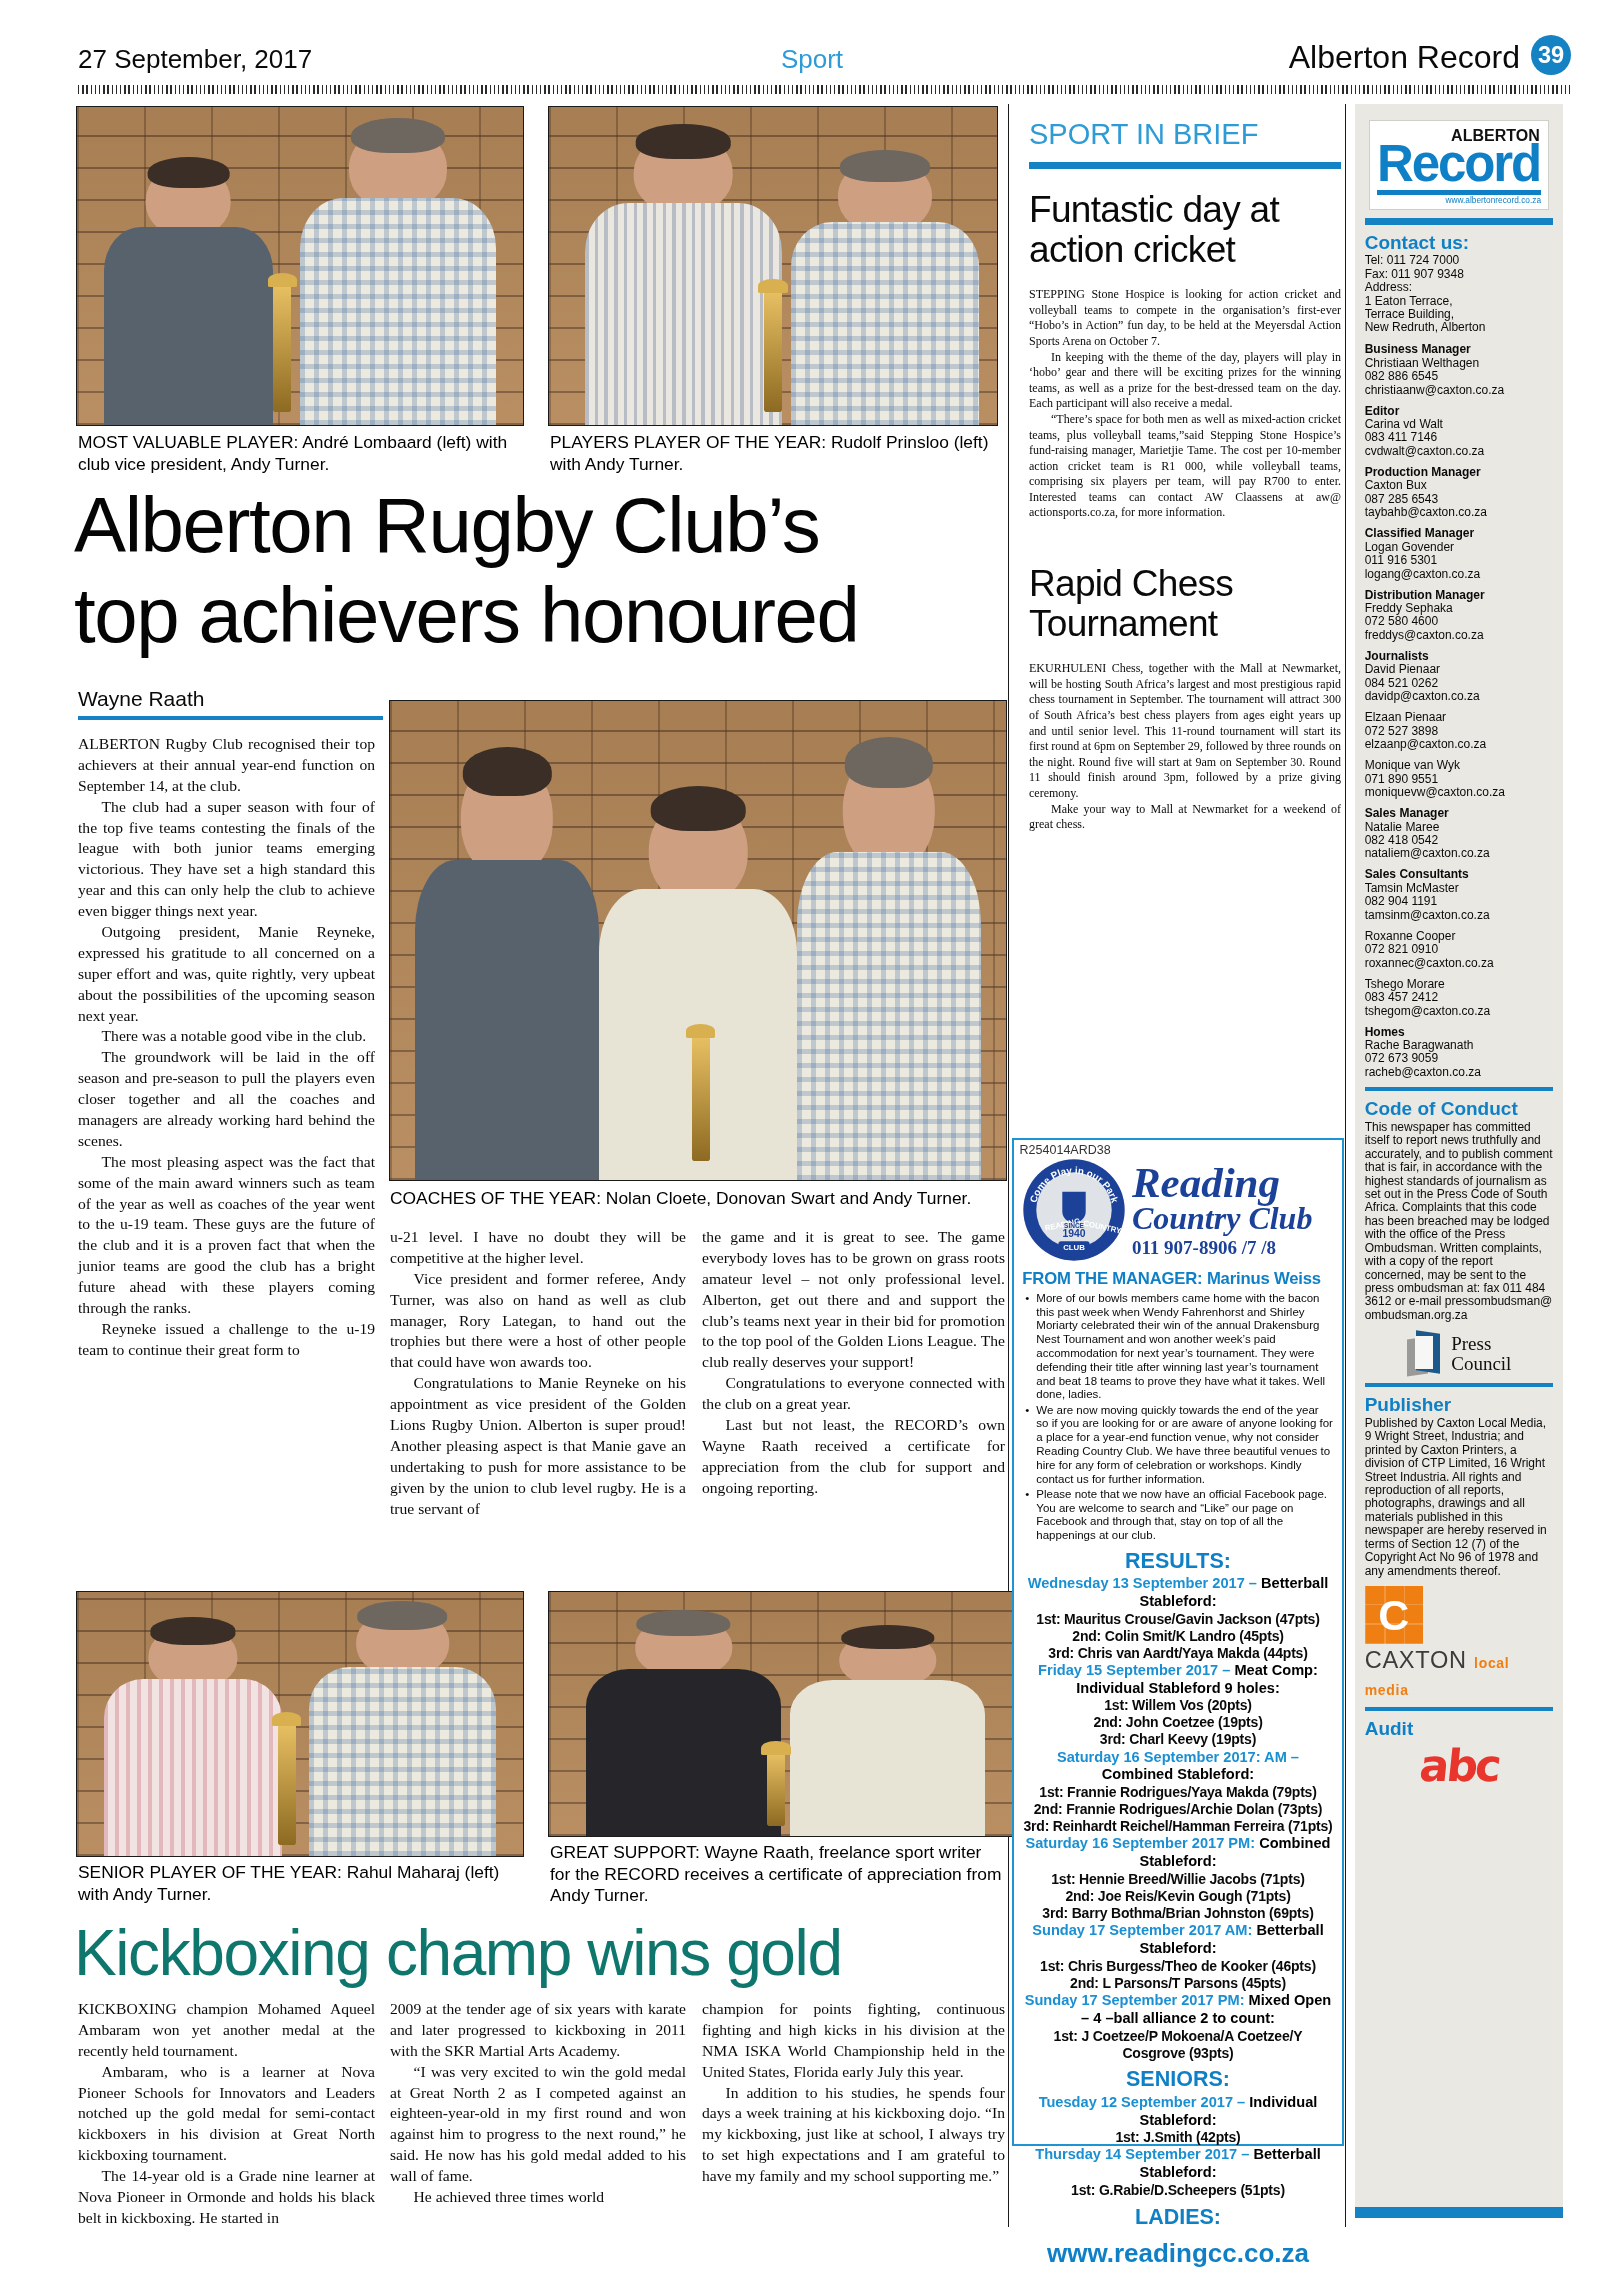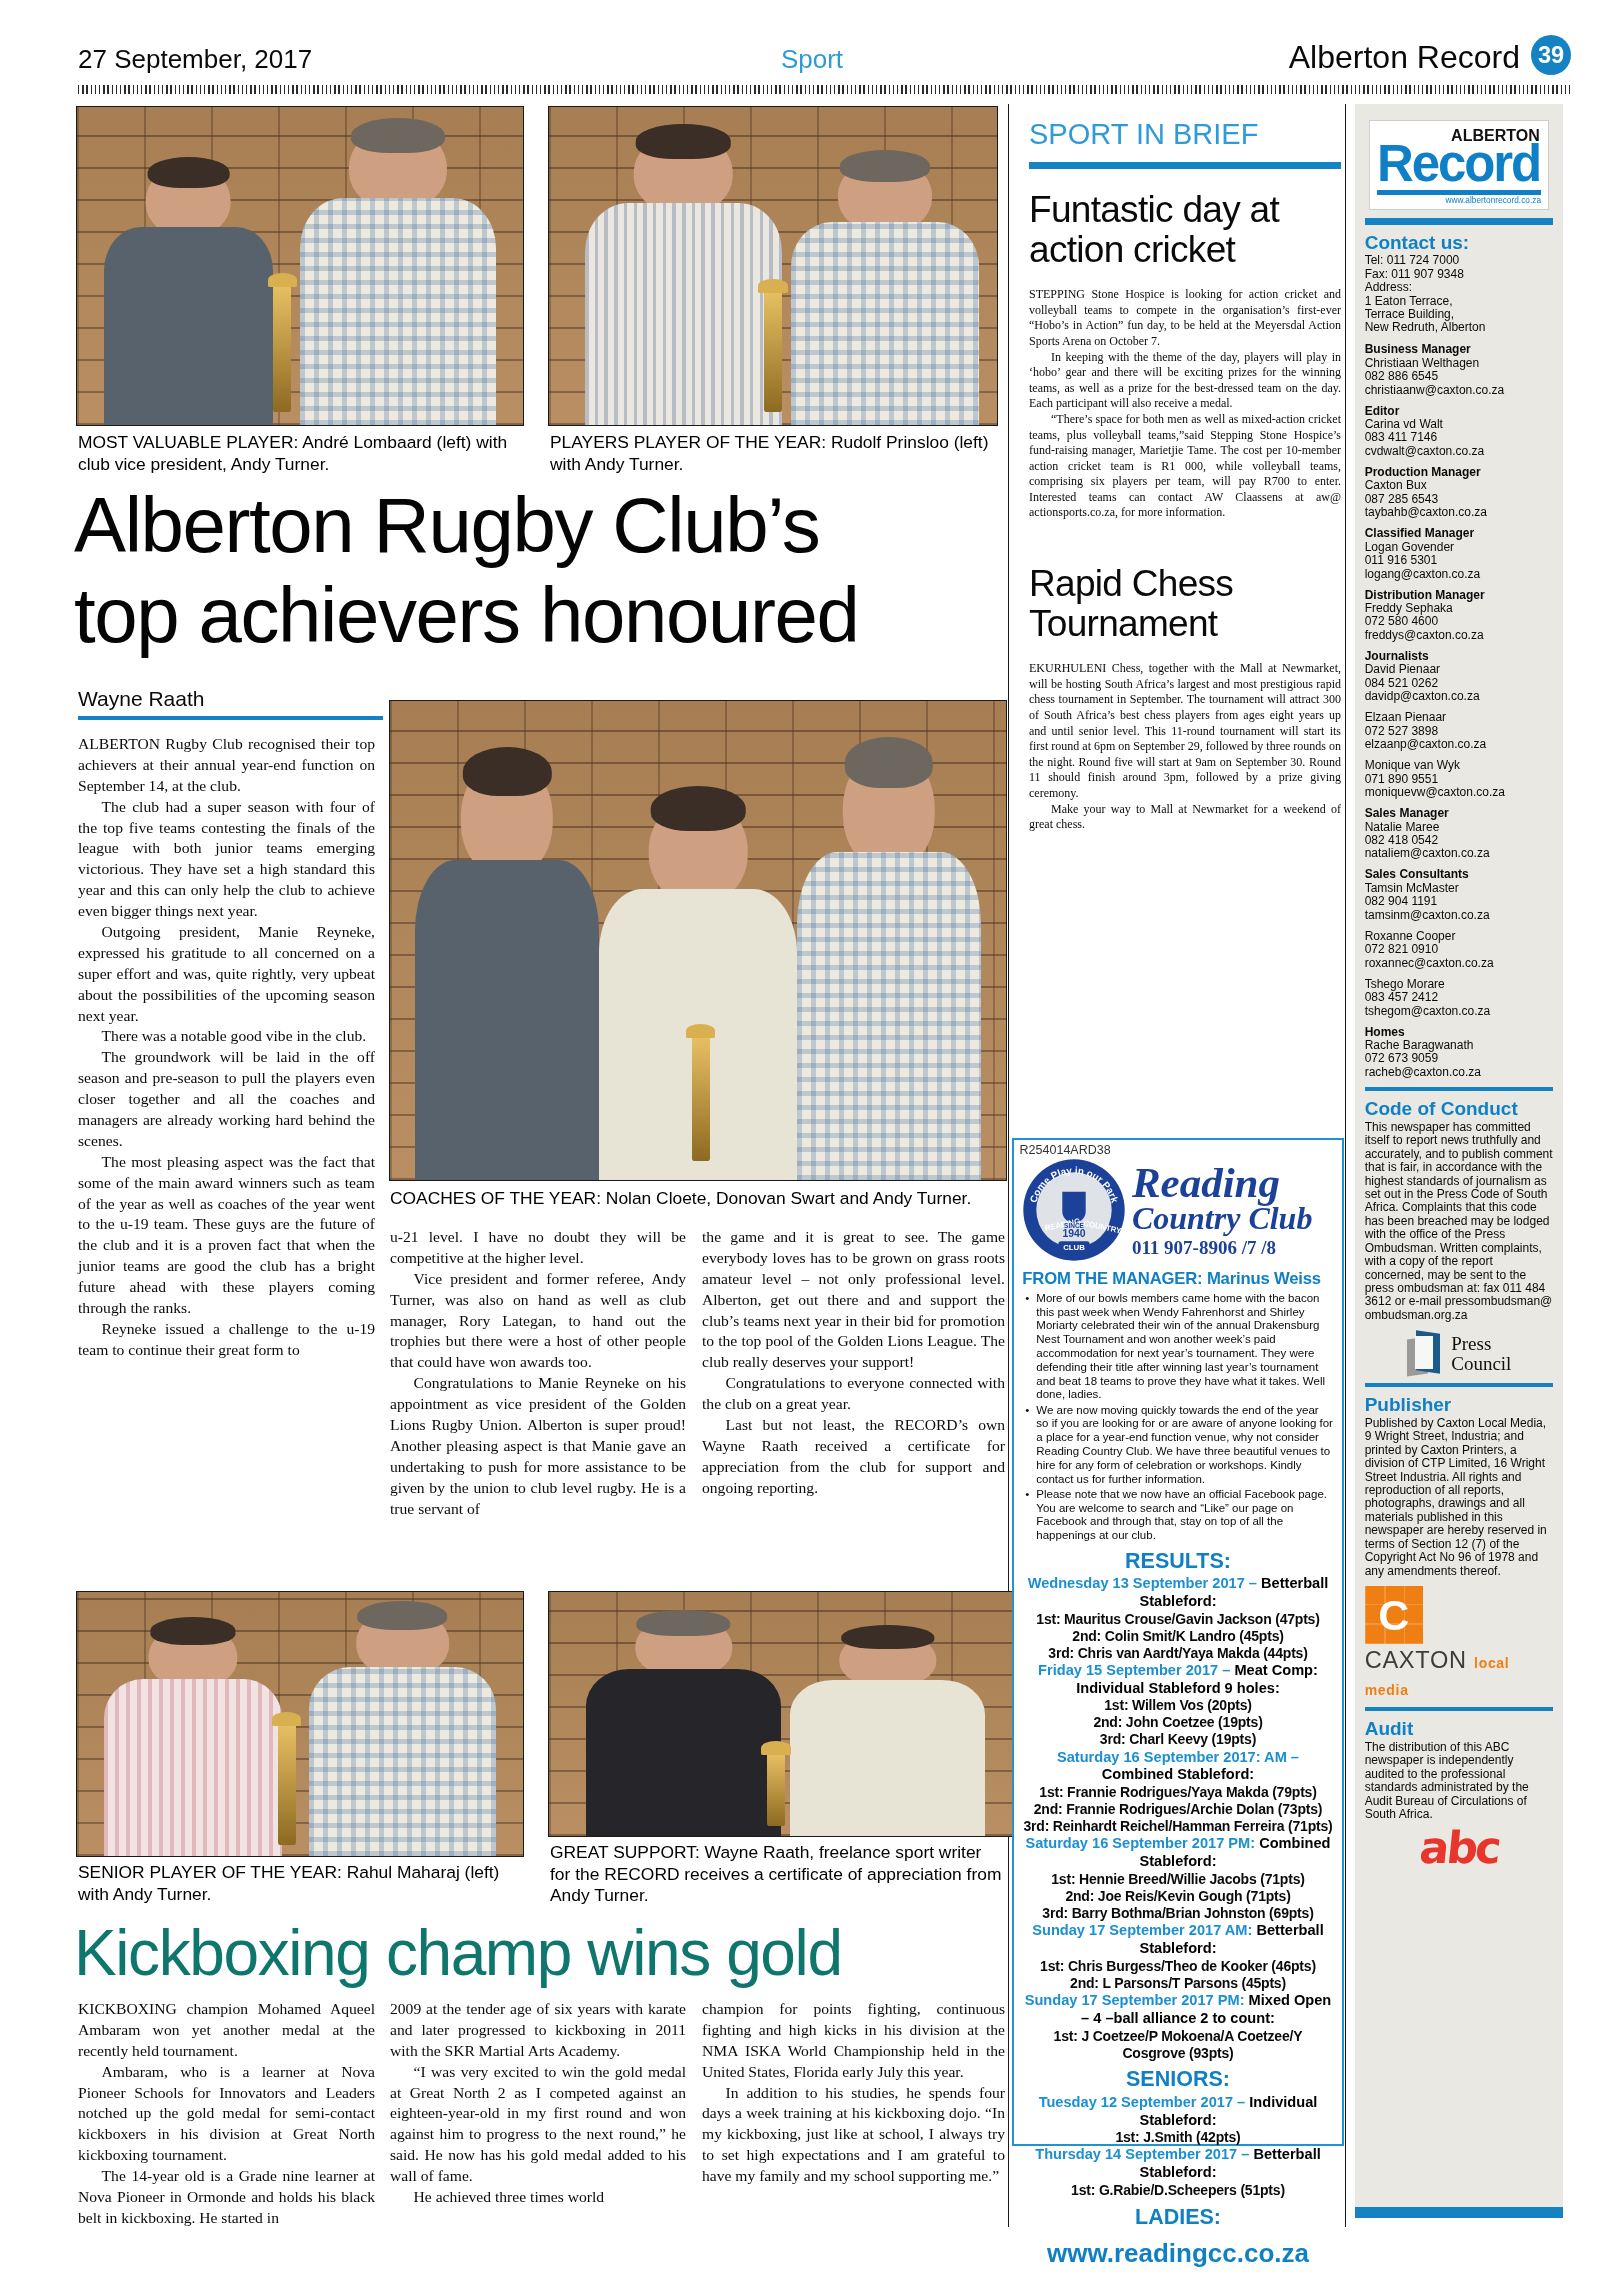--- a/index.html
+++ b/index.html
@@ -448,17 +448,16 @@
   <div>Published by Caxton Local Media, 9 Wright Street, Industria; and printed by Caxton Printers, a division of CTP Limited, 16 Wright Street Industria. All rights and reproduction of all reports, photographs, drawings and all materials published in this newspaper are hereby reserved in terms of Section 12 (7) of the Copyright Act No 96 of 1978 and any amendments thereof.</div>
   <div class="cx">
     <div class="cx-tile">
         <span class="cx-c">C</span>
       </div>
     <div class="cx-line"><span>CAXTON</span>
       <span class="cx-sub">local media</span></div>
   </div>
   <div class="sb-div"></div>
   <div class="sb-h">Audit</div>
-  <div>The distribution of this ABC newspaper is independently audited to the professional standards administrated by the Audit Bureau of Circulations of South Africa.</div>
   <div class="abc">abc</div>
   <div id="sb-bottom"></div>
 </div>
 
 
 </body></html>

